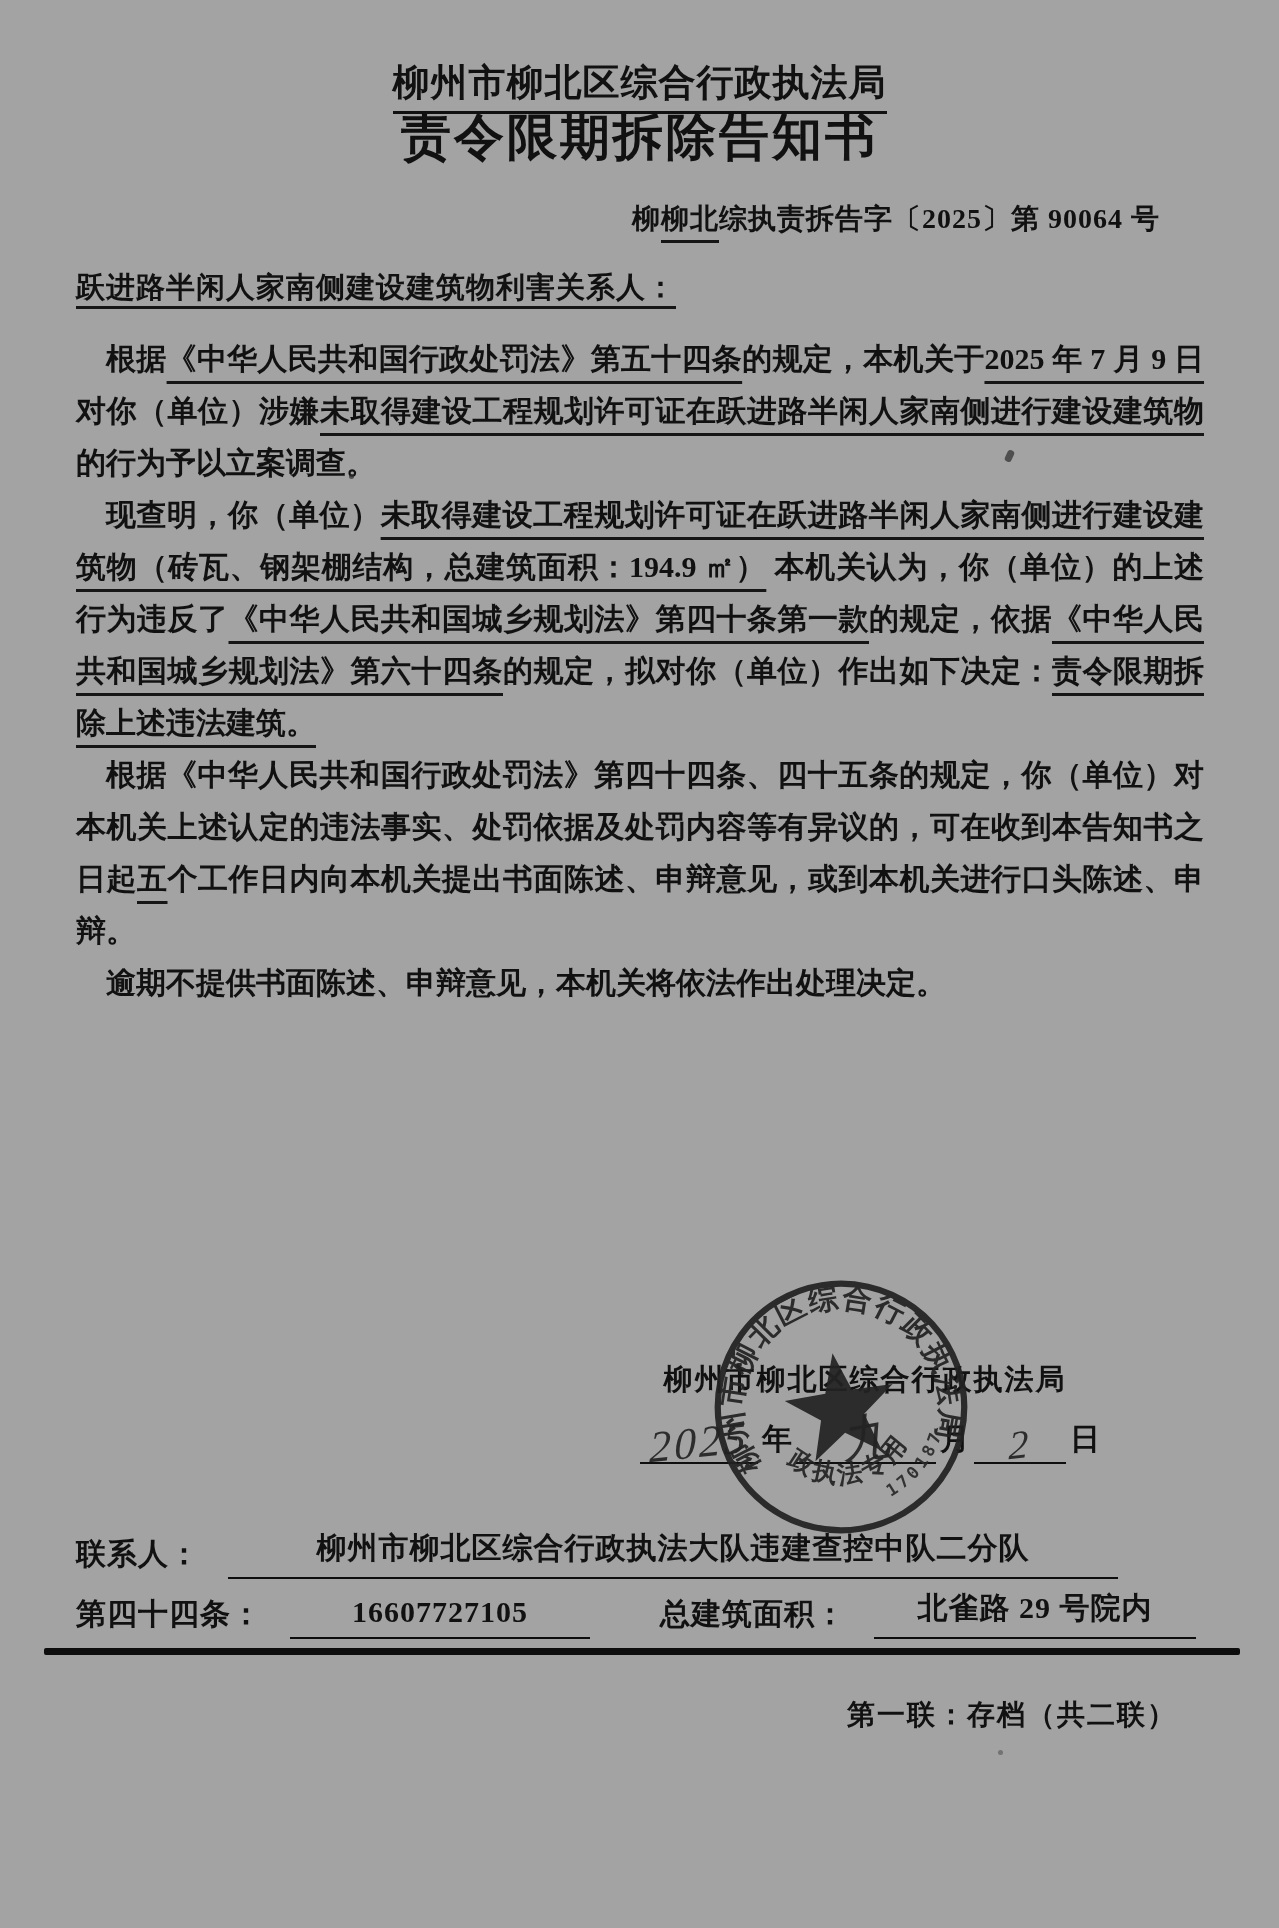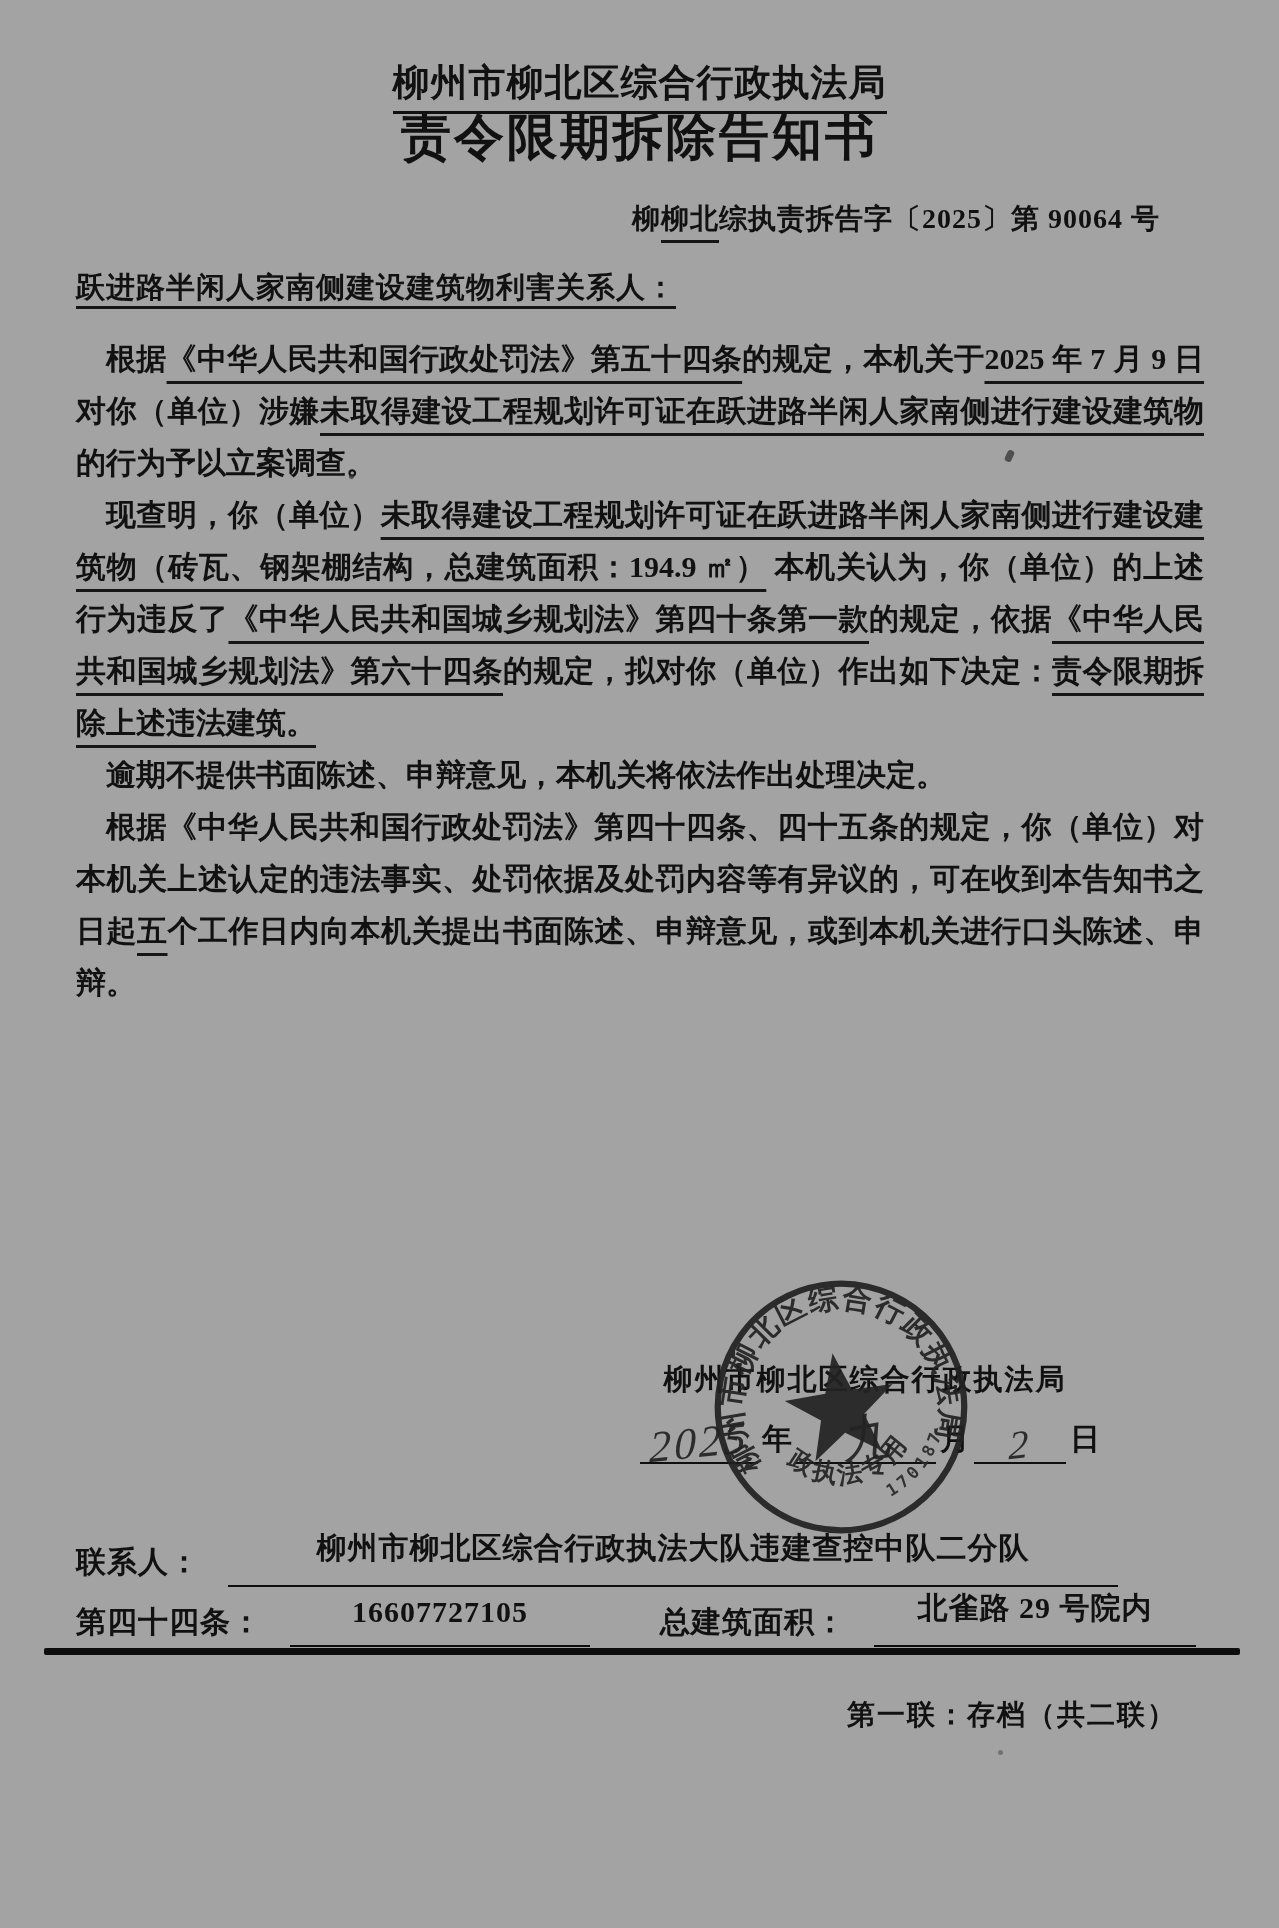--- a/index.html
+++ b/index.html
@@ -145,21 +145,21 @@
     font-weight: 700;
     gap: 28px;
   }
   .contact-row-1 { top: 1528px; width: 1042px; }
   .contact-row-2 { top: 1588px; width: 1120px; }
   .contact-label { white-space: nowrap; padding-bottom: 4px; letter-spacing: 1px; }
   .contact-field {
     border-bottom: 2.5px solid #0d0d0d;
     text-align: center;
     font-weight: 600;
-    padding-bottom: 16px;
+    padding-bottom: 8px;
     letter-spacing: 1px;
   }
   .field-person  { flex: 1; }
   .field-phone   { width: 300px; margin-right: 42px; }
   .field-address { flex: 1; }
   
   .divider {
     position: absolute;
     top: 1648px;
     left: 44px;
@@ -198,22 +198,22 @@
   <div class="doc-title">责令限期拆除告知书</div>
   <div class="doc-number"><span>柳</span><span class="u">柳北</span><span>综执责拆告字〔2025〕第 90064 号</span></div>
 
   <div class="addressee">
     <span class="u">跃进路半闲人家南侧建设建筑物利害关系人：</span>
   </div>
 
   <div class="body-text">
     <p><span>根据</span><span class="u">《中华人民共和国行政处罚法》第五十四条</span><span>的规定，本机关于</span><span class="u">2025 年 7 月 9 日</span><span>对你（单位）涉嫌</span><span class="u">未取得建设工程规划许可证在跃进路半闲人家南侧进行建设建筑物</span><span>的行为予以立案调查。</span></p>
     <p><span>现查明，你（单位）</span><span class="u">未取得建设工程规划许可证在跃进路半闲人家南侧进行建设建筑物（砖瓦、钢架棚结构，总建筑面积：194.9 ㎡）</span><span> 本机关认为，你（单位）的上述行为违反了</span><span class="u">《中华人民共和国城乡规划法》第四十条第一款</span><span>的规定，依据</span><span class="u">《中华人民共和国城乡规划法》第六十四条</span><span>的规定，拟对你（单位）作出如下决定：</span><span class="u">责令限期拆除上述违法建筑。</span></p>
+    <p><span>根据《中华人民共和国行政处罚法》第四十四条、四十五条的规定，你（单位）对本机关上述认定的违法事实、处罚依据及处罚内容等有异议的，可在收到本告知书之日起</span><span class="u">五</span><span>个工作日内向本机关提出书面陈述、申辩意见，或到本机关进行口头陈述、申辩。</span></p>
     <p><span>逾期不提供书面陈述、申辩意见，本机关将依法作出处理决定。</span></p>
-    <p><span>根据《中华人民共和国行政处罚法》第四十四条、四十五条的规定，你（单位）对本机关上述认定的违法事实、处罚依据及处罚内容等有异议的，可在收到本告知书之日起</span><span class="u">五</span><span>个工作日内向本机关提出书面陈述、申辩意见，或到本机关进行口头陈述、申辩。</span></p>
   </div>
 
   <div class="sig-agency">柳州市柳北区综合行政执法局</div>
 
   <div class="date-line">
     <span class="blank blank-year">
       <span class="hand">2025</span>
     </span>
     <span class="date-label">年</span>
     <span class="blank blank-month">

